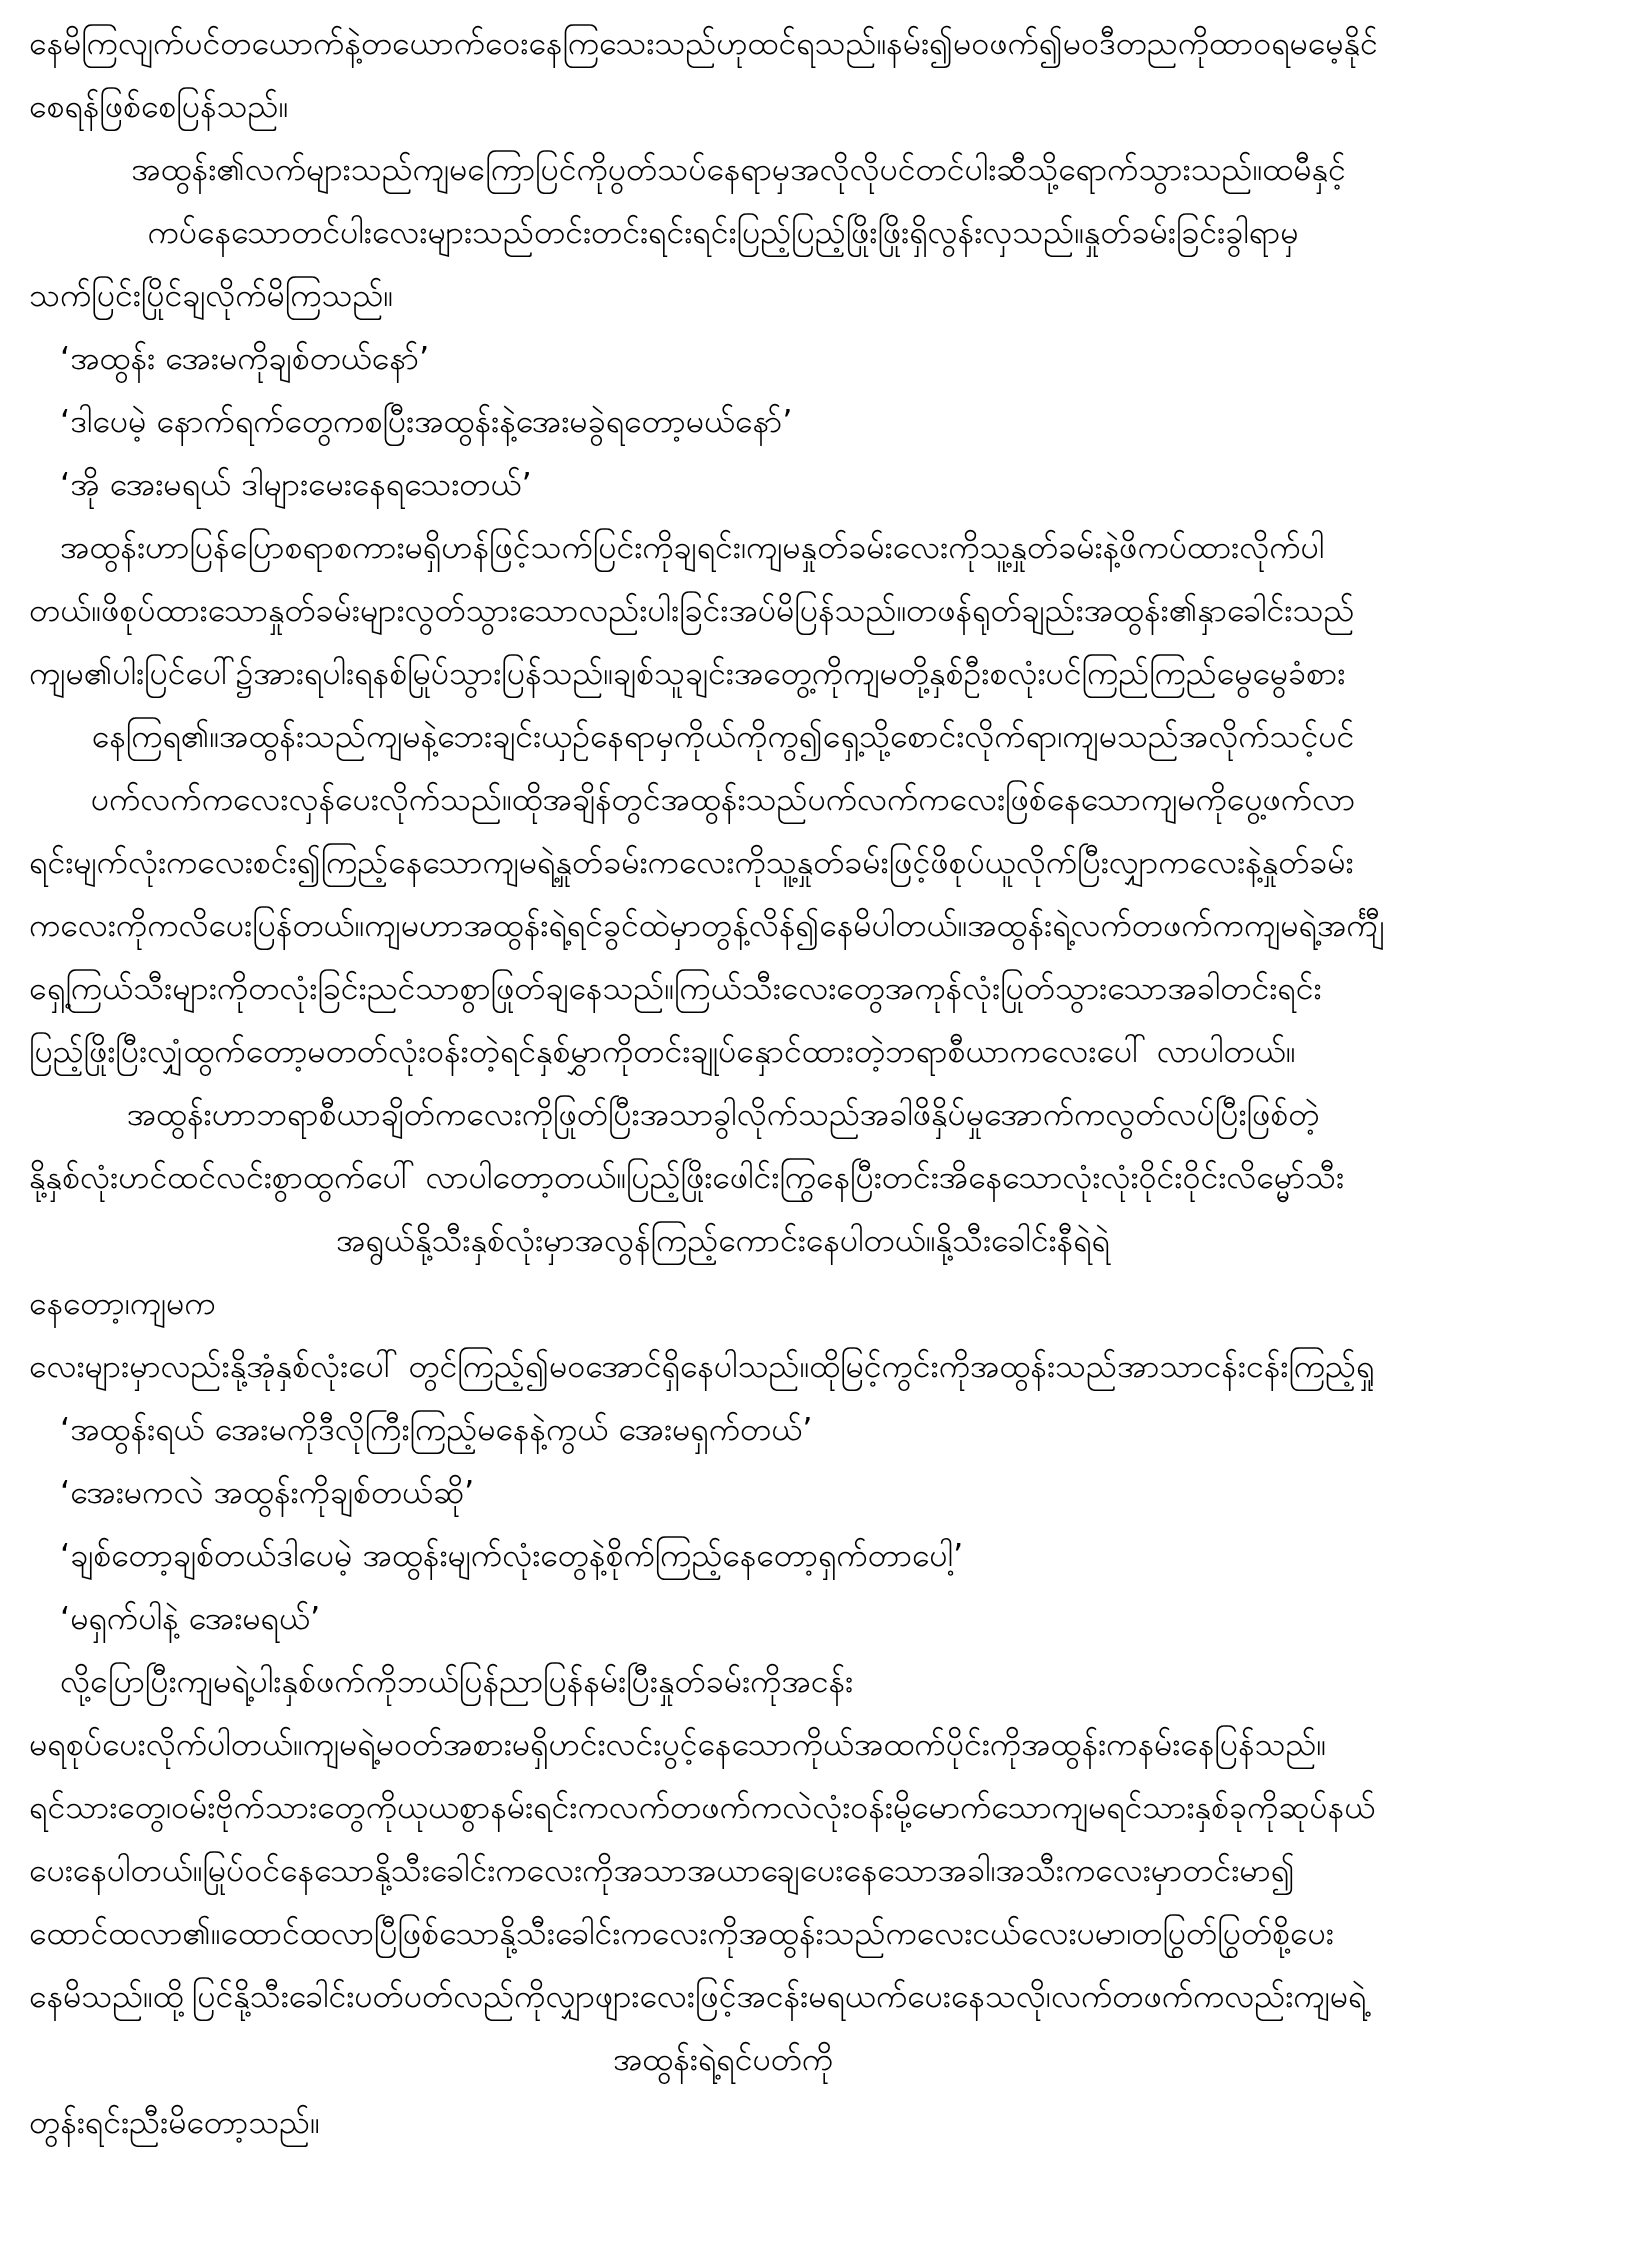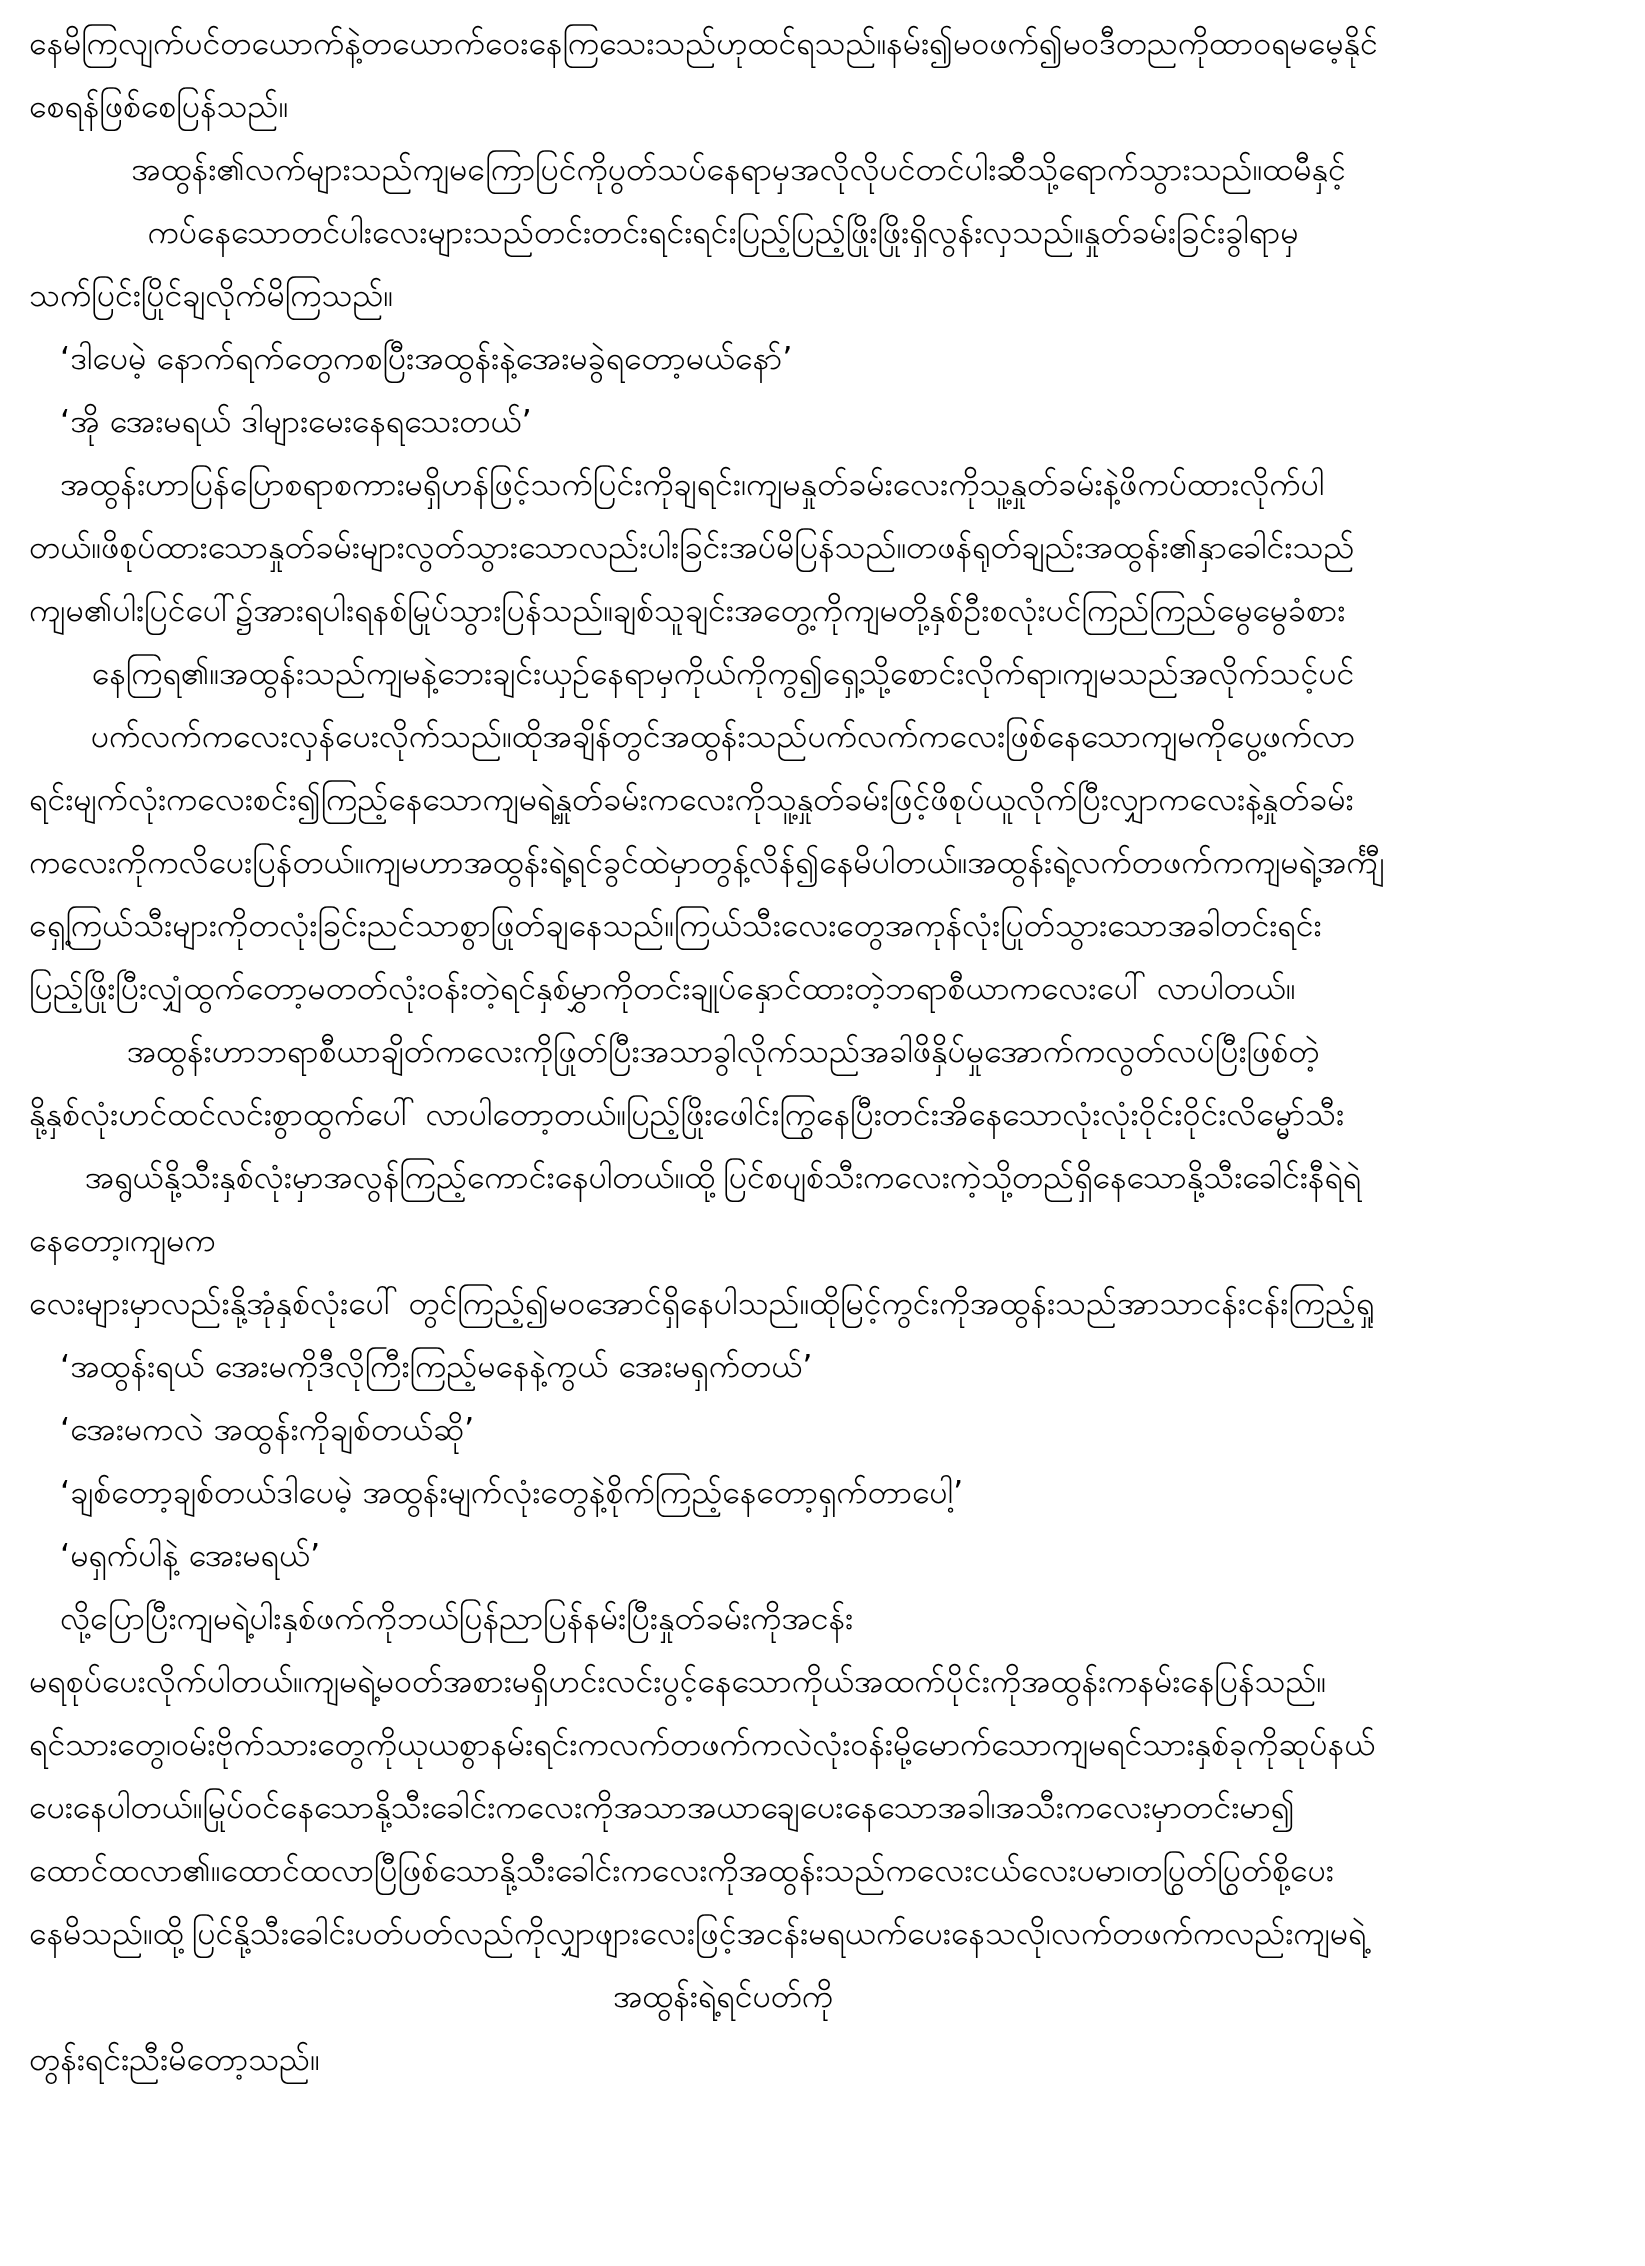--- a/index.html
+++ b/index.html
@@ -50,20 +50,21 @@
         <span class="seg">အထွန်း၏လက်များသည်ကျမကြောပြင်ကိုပွတ်သပ်နေရာမှအလိုလိုပင်တင်ပါးဆီသို့ရောက်သွားသည်။</span>
         <span class="seg">ထမီနှင့်</span>
       </div>
       <div class="line fill">
         <span class="seg">ကပ်နေသော</span>
         <span class="seg">တင်ပါးလေးများသည်</span>
         <span class="seg">တင်းတင်းရင်းရင်းပြည့်ပြည့်ဖြိုးဖြိုးရှိလွန်းလှသည်။</span>
         <span class="seg">နှုတ်ခမ်းခြင်းခွါရာမှ</span>
       </div>
       <div class="line"><span class="seg">သက်ပြင်းပြိုင်ချလိုက်မိကြသည်။</span></div>
+      <div class="line indent"><span class="seg">‘အထွန်း  အေးမကိုချစ်တယ်နော်’</span></div>
       <div class="line indent"><span class="seg">‘ဒါပေမဲ့  နောက်ရက်တွေကစပြီးအထွန်းနဲ့အေးမခွဲရတော့မယ်နော်’</span></div>
       <div class="line indent"><span class="seg">‘အို  အေးမရယ်  ဒါများမေးနေရသေးတယ်’</span></div>
       <div class="line indent"><span class="seg">အထွန်းဟာပြန်ပြောစရာစကားမရှိဟန်ဖြင့်သက်ပြင်းကိုချရင်း၊ကျမနှုတ်ခမ်းလေးကိုသူ့နှုတ်ခမ်းနဲ့ဖိကပ်ထားလိုက်ပါ</span></div>
       <div class="line"><span class="seg">တယ်။ဖိစုပ်ထားသောနှုတ်ခမ်းများလွတ်သွားသောလည်းပါးခြင်းအပ်မိပြန်သည်။တဖန်ရုတ်ချည်းအထွန်း၏နှာခေါင်းသည်</span></div>
       <div class="line"><span class="seg">ကျမ၏ပါးပြင်ပေါ်၌အားရပါးရနစ်မြုပ်သွားပြန်သည်။ချစ်သူချင်းအတွေ့ကိုကျမတို့နှစ်ဦးစလုံးပင်ကြည်ကြည်မွေမွေခံစား</span></div>
       <div class="line fill">
         <span class="seg">နေကြရ၏။အထွန်းသည်ကျမနဲ့ဘေး</span>
         <span class="seg">ချင်းယှဉ်နေရာမှကိုယ်ကိုကွ၍ရှေ့သို့စောင်းလိုက်ရာ၊</span>
         <span class="seg">ကျမသည်</span>
         <span class="seg">အလိုက်သင့်ပင်</span>
@@ -77,21 +78,20 @@
       <div class="line"><span class="seg">ရှေ့ကြယ်သီးများကိုတလုံးခြင်းညင်သာစွာဖြုတ်ချနေသည်။ကြယ်သီးလေးတွေအကုန်လုံးပြုတ်သွားသောအခါတင်းရင်း</span></div>
       <div class="line"><span class="seg">ပြည့်ဖြိုးပြီးလျှံထွက်တော့မတတ်လုံးဝန်းတဲ့ရင်နှစ်မွှာကိုတင်းချုပ်နှောင်ထားတဲ့ဘရာစီယာကလေးပေါ် လာပါတယ်။</span></div>
       <div class="line fill">
         <span class="seg">အထွန်းဟာ</span>
         <span class="seg">ဘရာစီယာချိတ်ကလေးကိုဖြုတ်ပြီးအသာခွါလိုက်သည်အခါဖိနှိပ်မှုအောက်ကလွတ်လပ်ပြီးဖြစ်တဲ့</span>
       </div>
       <div class="line"><span class="seg">နို့နှစ်လုံးဟင်ထင်လင်းစွာထွက်ပေါ် လာပါတော့တယ်။ပြည့်ဖြိုးဖေါင်းကြွနေပြီးတင်းအိနေသောလုံးလုံးဝိုင်းဝိုင်းလိမ္မော်သီး</span></div>
       <div class="line fill">
         <span class="seg">အရွယ်</span>
         <span class="seg">နို့သီးနှစ်လုံးမှာအလွန်ကြည့်ကောင်းနေပါတယ်။</span>
-        <span class="seg">ထို့ပြင်စပျစ်သီးကလေးကဲ့သို့တည်ရှိနေသော</span>
         <span class="seg">နို့သီးခေါင်းနီရဲရဲ</span>
       </div>
       <div class="line"><span class="seg">နေတော့၊ကျမက</span></div>
       <div class="line"><span class="seg">လေးများမှာလည်းနို့အုံနှစ်လုံးပေါ် တွင်ကြည့်၍မဝအောင်ရှိနေပါသည်။ထိုမြင့်ကွင်းကိုအထွန်းသည်အာသာငန်းငန်းကြည့်ရှု</span></div>
       <div class="line indent"><span class="seg">‘အထွန်းရယ်  အေးမကိုဒီလိုကြီးကြည့်မနေနဲ့ကွယ်  အေးမရှက်တယ်’</span></div>
       <div class="line indent"><span class="seg">‘အေးမကလဲ  အထွန်းကိုချစ်တယ်ဆို’</span></div>
       <div class="line indent"><span class="seg">‘ချစ်တော့ချစ်တယ်ဒါပေမဲ့  အထွန်းမျက်လုံးတွေနဲ့စိုက်ကြည့်နေတော့ရှက်တာပေါ့’</span></div>
       <div class="line indent"><span class="seg">‘မရှက်ပါနဲ့  အေးမရယ်’</span></div>
       <div class="line indent"><span class="seg">လို့ပြောပြီးကျမရဲ့ပါးနှစ်ဖက်ကိုဘယ်ပြန်ညာပြန်နမ်းပြီးနှုတ်ခမ်းကိုအငန်း</span></div>
       <div class="line"><span class="seg">မရစုပ်ပေးလိုက်ပါတယ်။ကျမရဲ့မဝတ်အစားမရှိဟင်းလင်းပွင့်နေသောကိုယ်အထက်ပိုင်းကိုအထွန်းကနမ်းနေပြန်သည်။</span></div>

